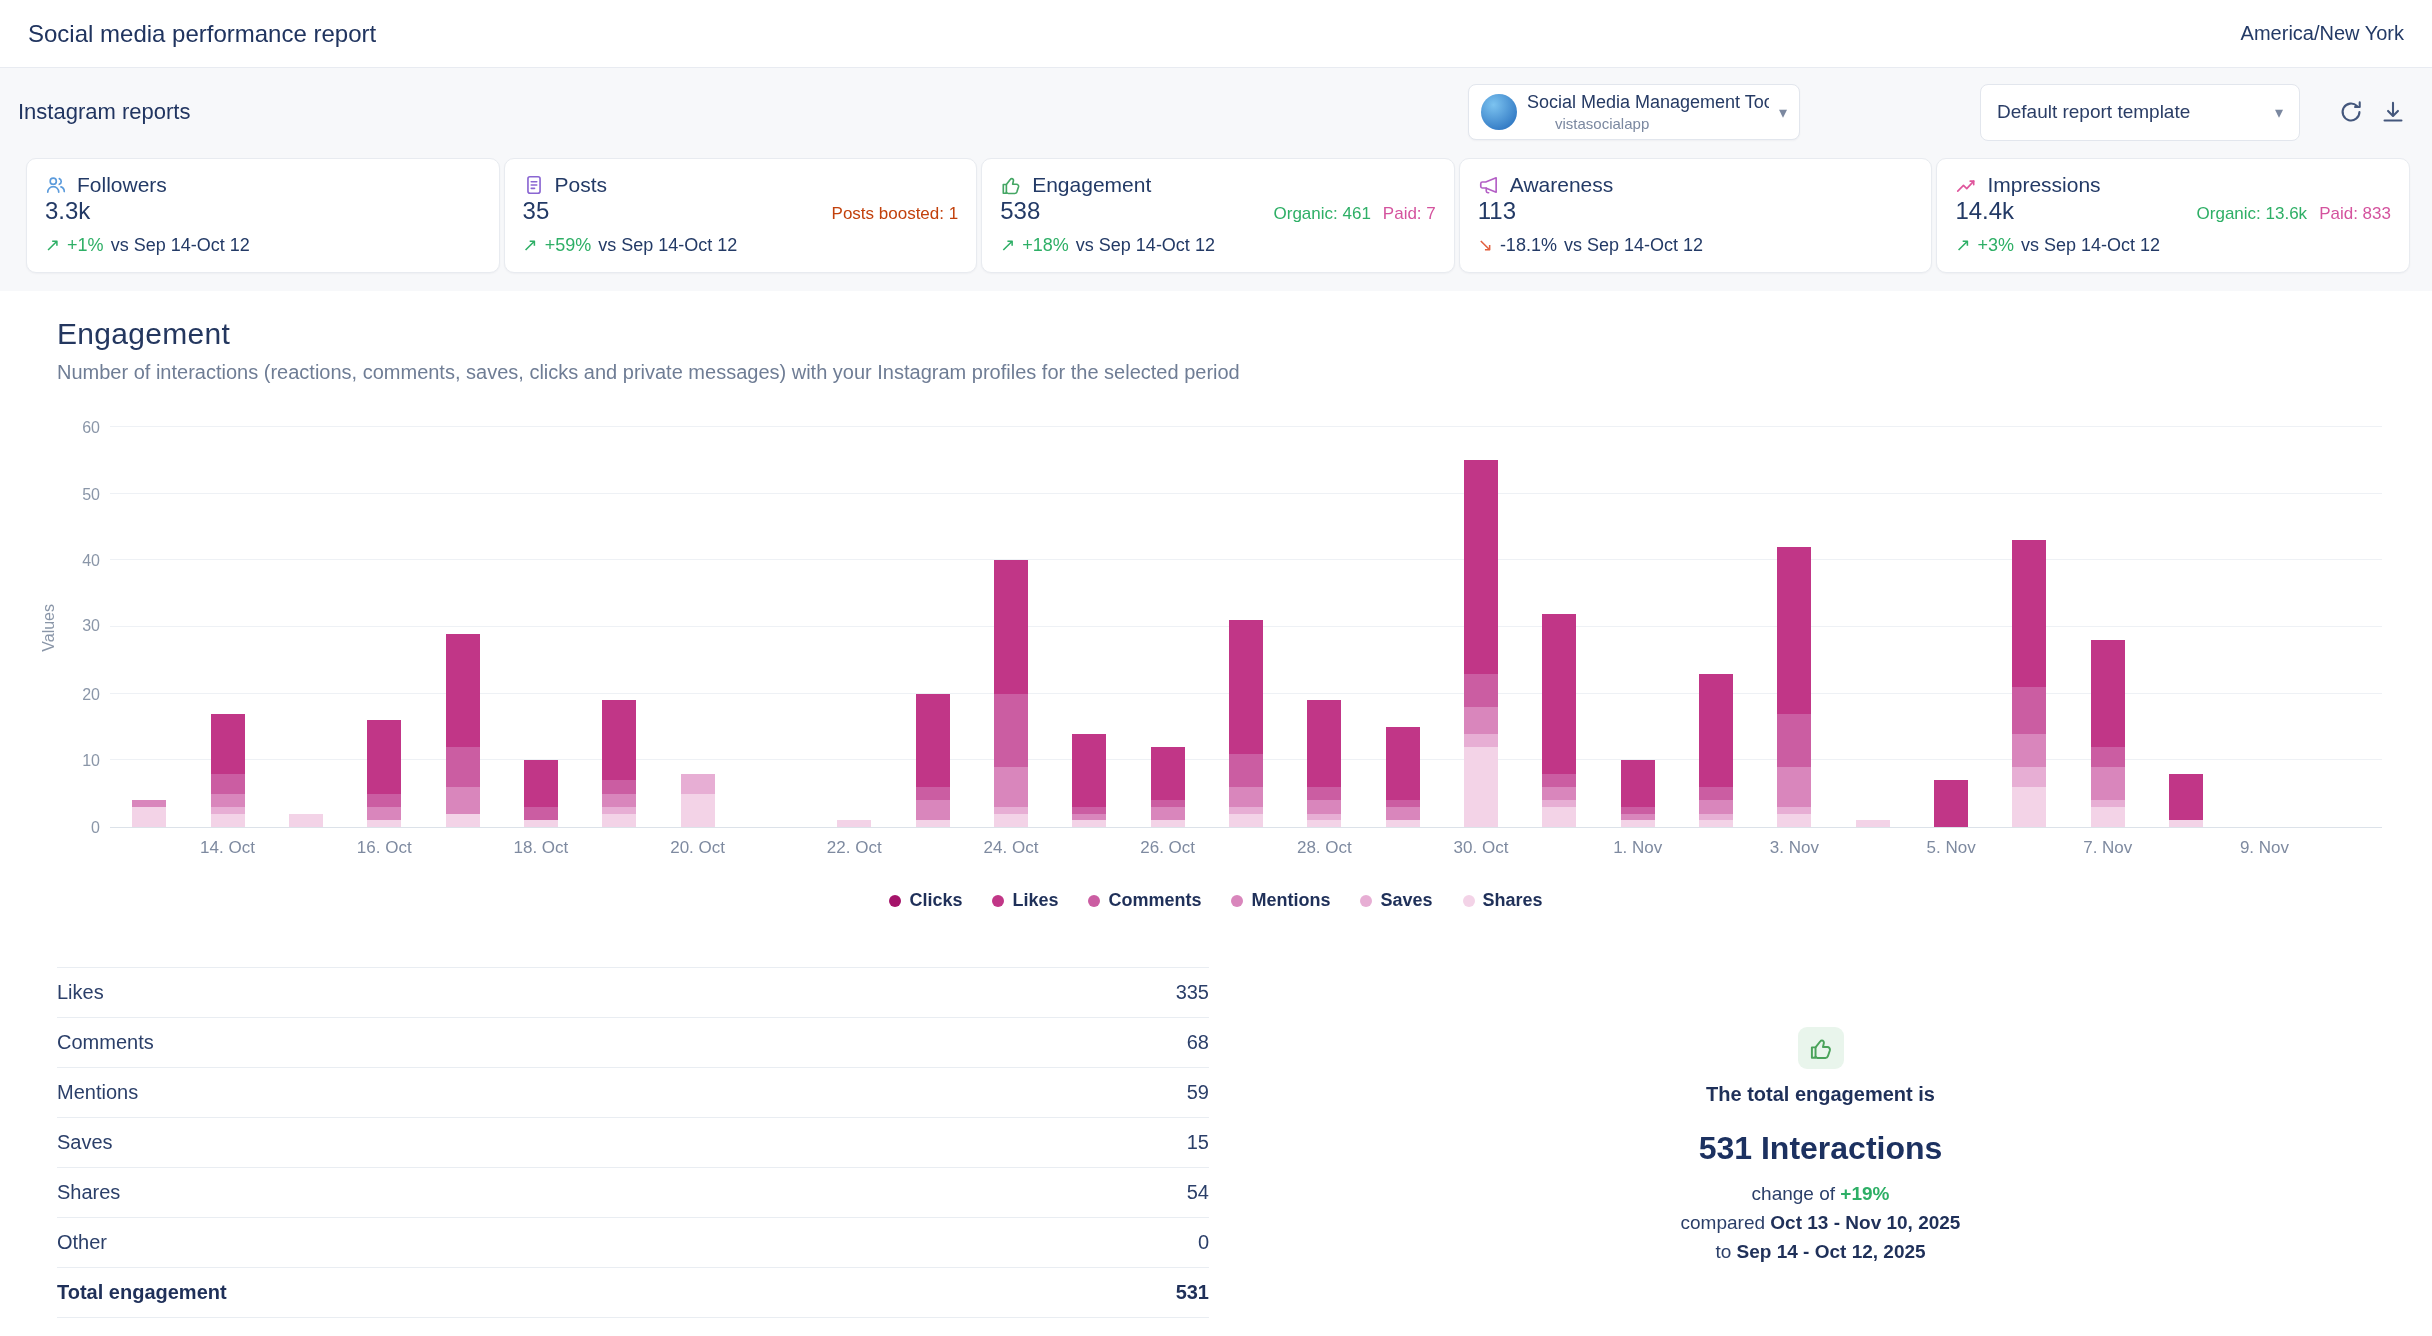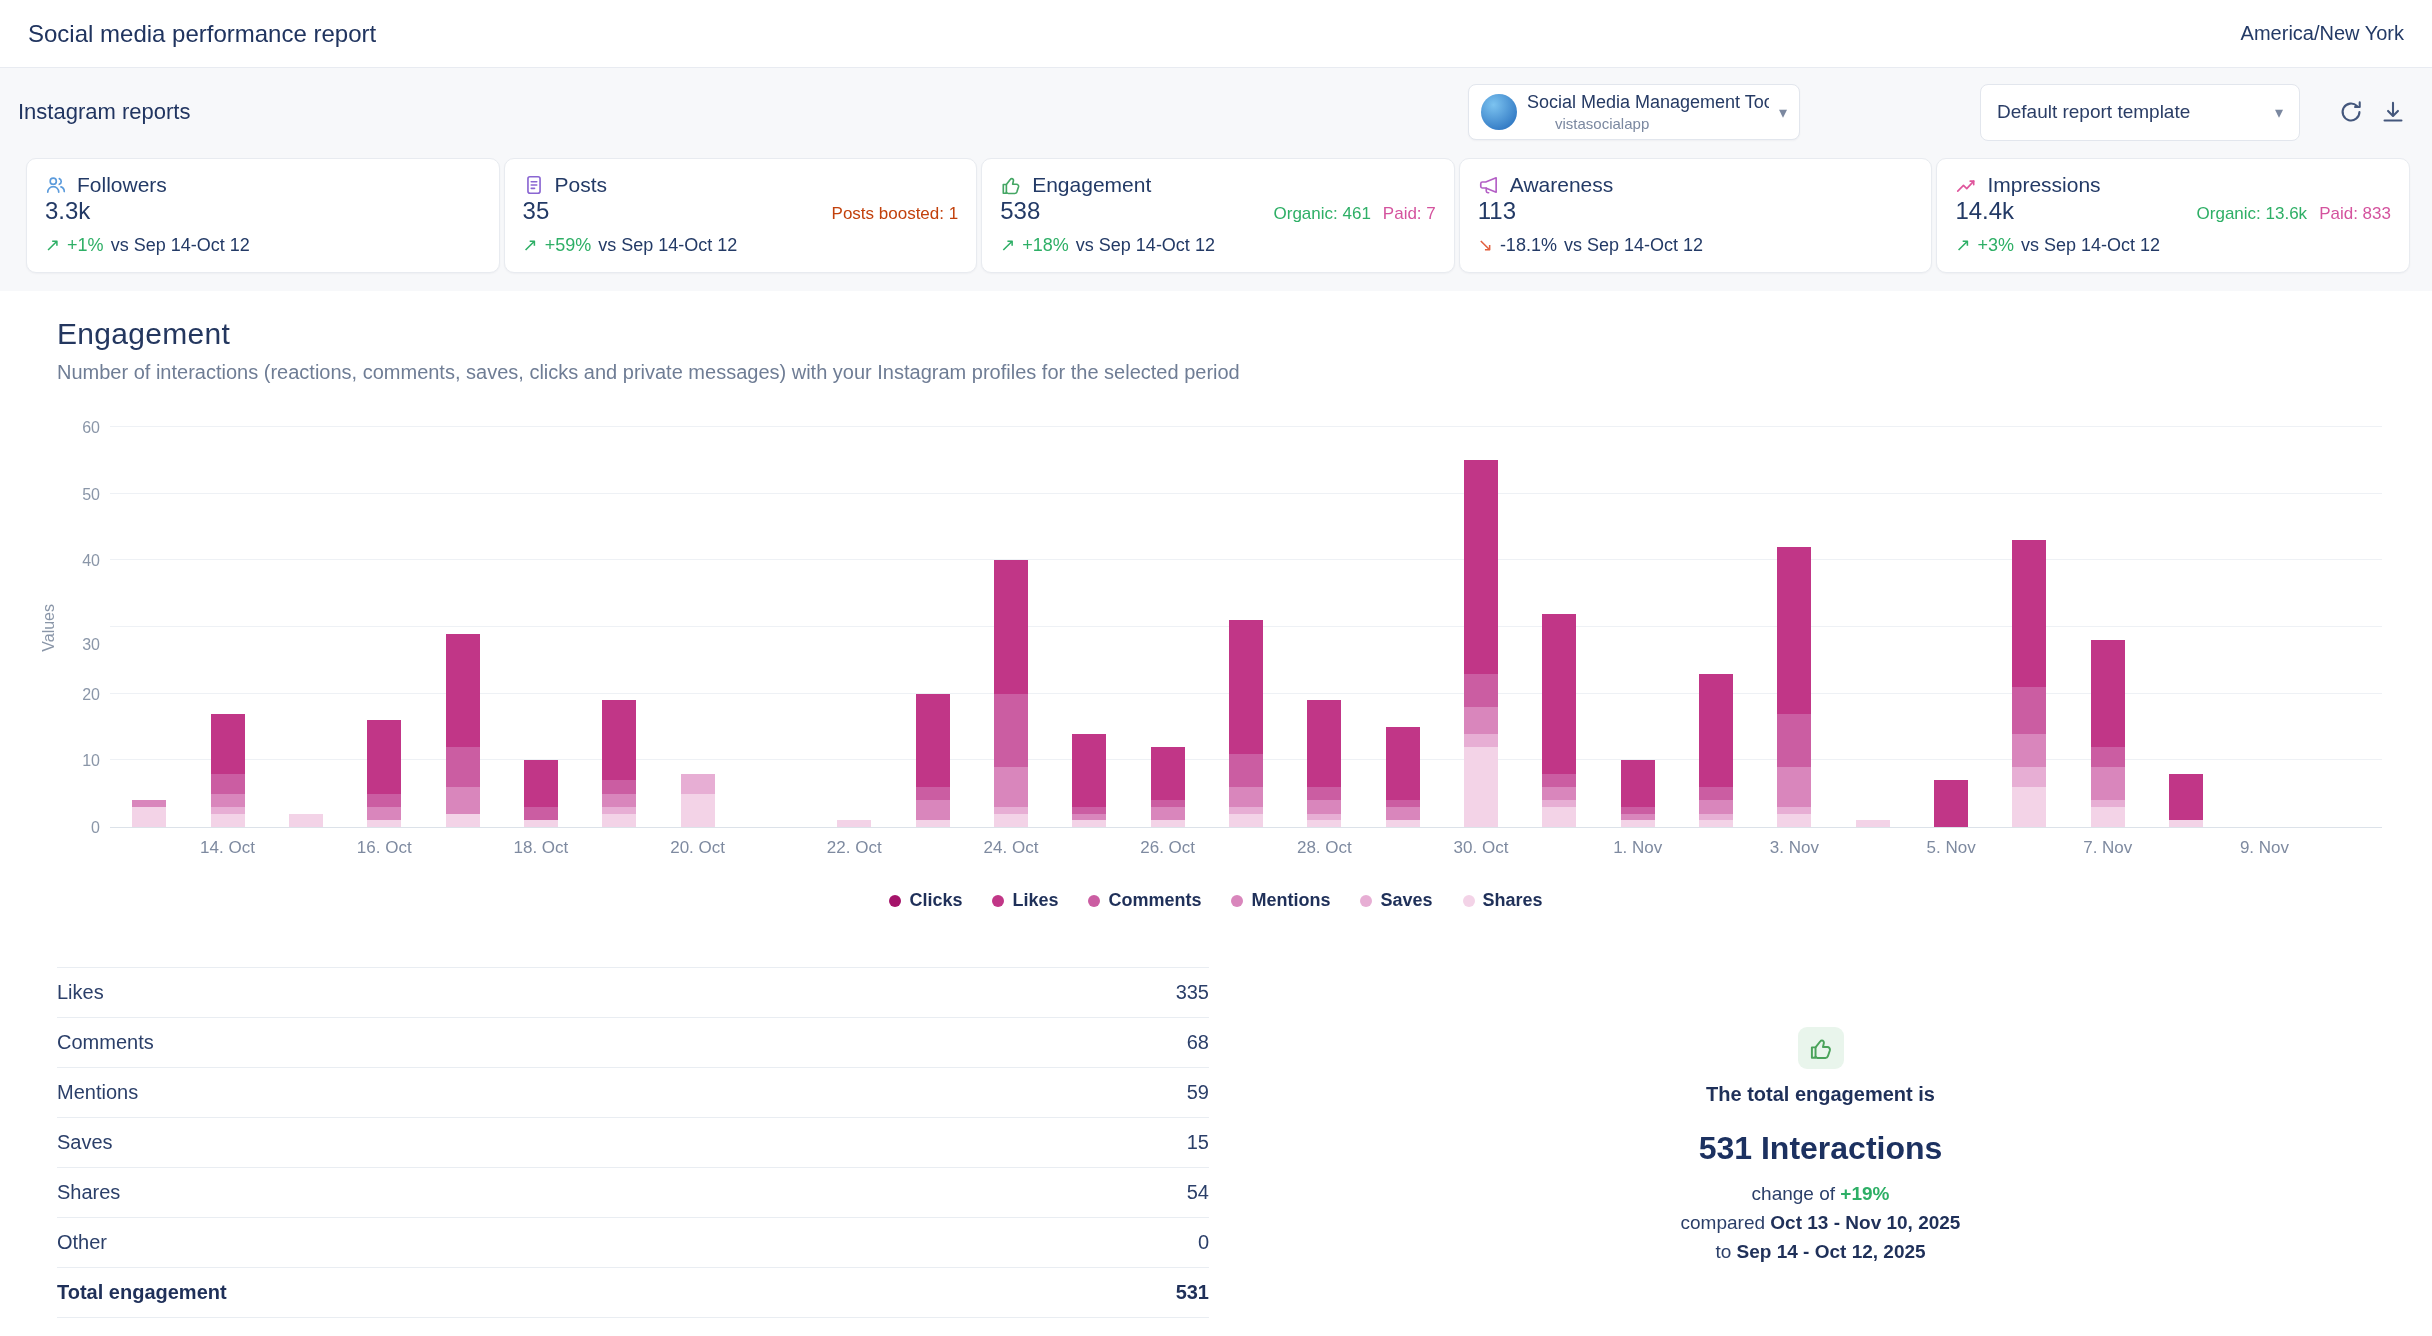--- a/index.html
+++ b/index.html
@@ -252,21 +252,21 @@
 <div class="section-sub">Number of interactions (reactions, comments, saves, clicks and private messages) with your Instagram profiles for the selected period</div>
 
 <div class="chartrow">
   <div class="ylab">
       <span class="ylabtext">Values</span>
     </div>
   <div class="yticks">
       <div class="ytick" style="bottom: -9px;">0</div>
       <div class="ytick" style="bottom: 57.6667px;">10</div>
       <div class="ytick" style="bottom: 124.333px;">20</div>
-      <div class="ytick" style="bottom: 174px;">30</div>
+      <div class="ytick" style="bottom: 193px;">30</div>
       <div class="ytick" style="bottom: 257.667px;">40</div>
       <div class="ytick" style="bottom: 324.333px;">50</div>
       <div class="ytick" style="bottom: 391px;">60</div>
     </div>
   <div class="plot">
       <div class="gridline" style="bottom: 66.6667px;"></div>
       <div class="gridline" style="bottom: 133.333px;"></div>
       <div class="gridline" style="bottom: 200px;"></div>
       <div class="gridline" style="bottom: 266.667px;"></div>
       <div class="gridline" style="bottom: 333.333px;"></div>

